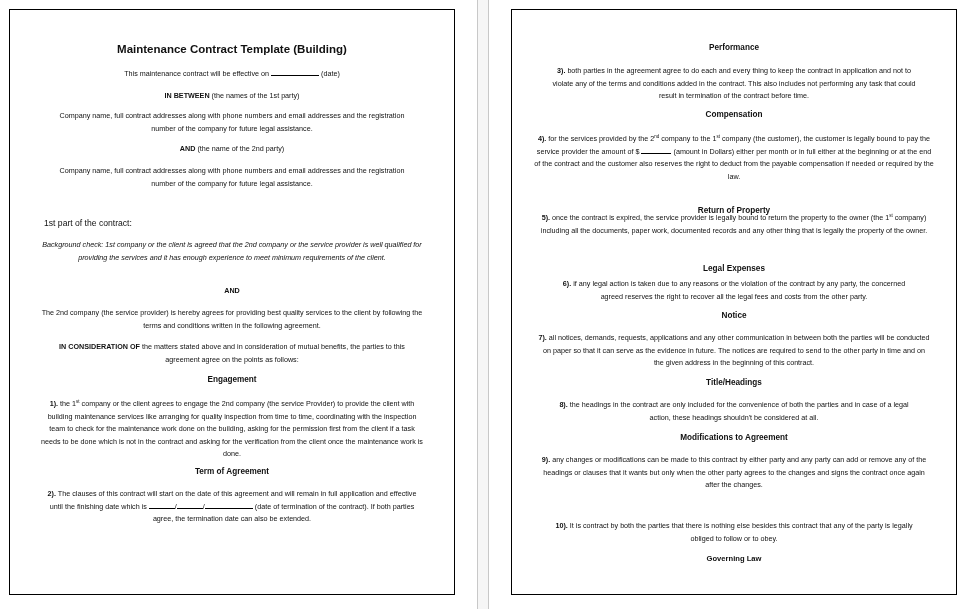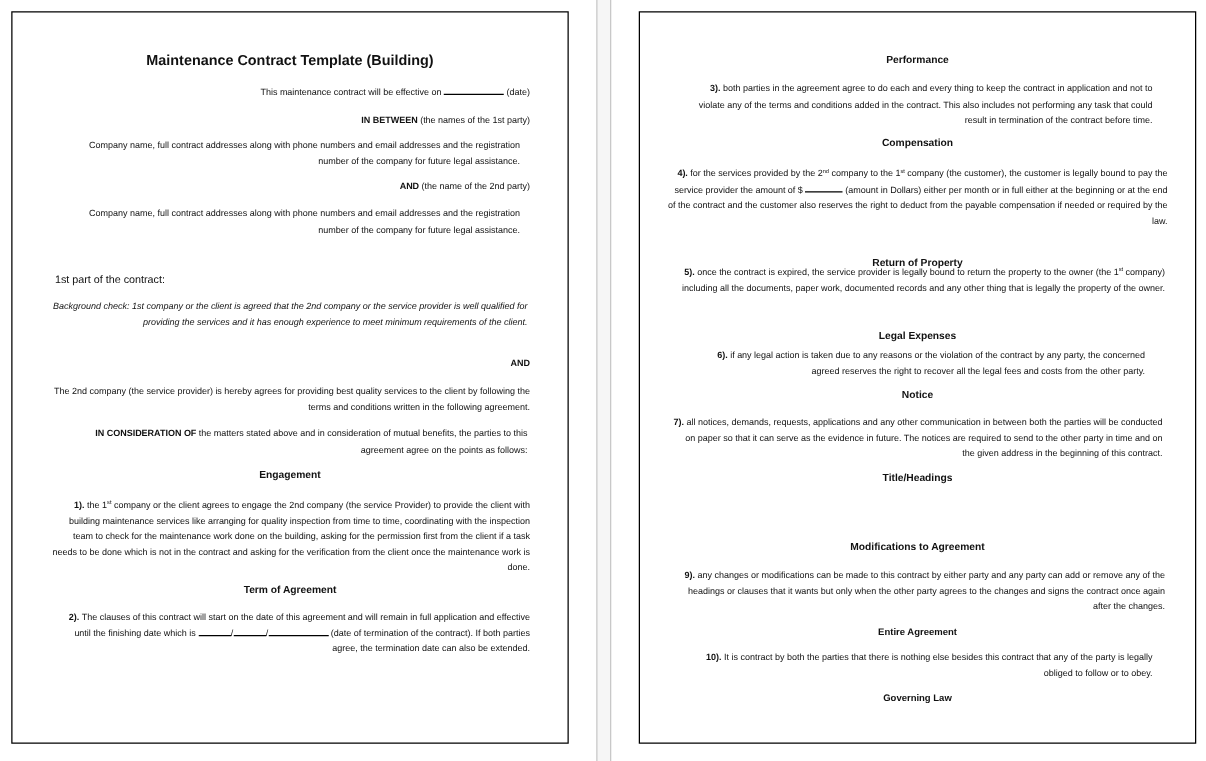--- a/index.html
+++ b/index.html
@@ -24,21 +24,21 @@
       width: 12px;
       height: 609px;
       border-left: 1px solid #c8c8c8;
       border-right: 1px solid #c8c8c8;
       background: #f6f6f6;
     }
 
     .content { position: absolute; left: 30px; right: 30px; text-align: center; }
 
     .title { font-size: 11.5px; font-weight: bold; text-align: center; }
-    .p { font-size: 7.2px; line-height: 12.6px; text-align: right; }
+    .p { font-size: 7.2px; line-height: 12.6px; text-align: center; }
     .h { font-size: 8.2px; font-weight: bold; text-align: center; }
     .part-head { font-size: 8.6px; text-align: left; font-weight: normal; }
     b { font-weight: bold; }
     sup { font-size: 4.5px; vertical-align: 3px; }
     .blank { display: inline-block; border-bottom: 0.8px solid #000; height: 7px; vertical-align: baseline; }
 
     .abs { position: absolute; left: 0; right: 0; }
   </style>
 </head>
 <body>
@@ -130,28 +130,31 @@
       <span>if any legal action is taken due to any reasons or the violation of the contract by any party, the concerned agreed reserves the right to recover all the legal fees and costs from the other party.</span>
     </div>
 
     <div class="abs h" style="top:301px;">Notice</div>
     <div class="abs p" style="top:322px;left:-4px;right:-4px;">
       <b>7).</b>
       <span>all notices, demands, requests, applications and any other communication in between both the parties will be conducted on paper so that it can serve as the evidence in future. The notices are required to send to the other party in time and on the given address in the beginning of this contract.</span>
     </div>
 
     <div class="abs h" style="top:368px;">Title/Headings</div>
+    <div class="abs p" style="top:389px;left:6px;right:6px;">
+      <b>8).</b>
+      <span>the headings in the contract are only included for the convenience of both the parties and in case of a legal action, these headings shouldn't be considered at all.</span>
+    </div>
 
     <div class="abs h" style="top:423px;">Modifications to Agreement</div>
     <div class="abs p" style="top:444px;left:-6px;right:-6px;">
       <b>9).</b>
       <span>any changes or modifications can be made to this contract by either party and any party can add or remove any of the headings or clauses that it wants but only when the other party agrees to the changes and signs the contract once again after the changes.</span>
     </div>
 
-    <div class="abs h" style="top:491px;font-size:7.6px;">Entire Agreement</div>
     <div class="abs p" style="top:510px;left:4px;right:4px;">
       <b>10).</b>
       <span>It is contract by both the parties that there is nothing else besides this contract that any of the party is legally obliged to follow or to obey.</span>
     </div>
 
     <div class="abs h" style="top:544px;font-size:7.6px;">Governing Law</div>
   </div>
 </div>
 
 </body></html>

